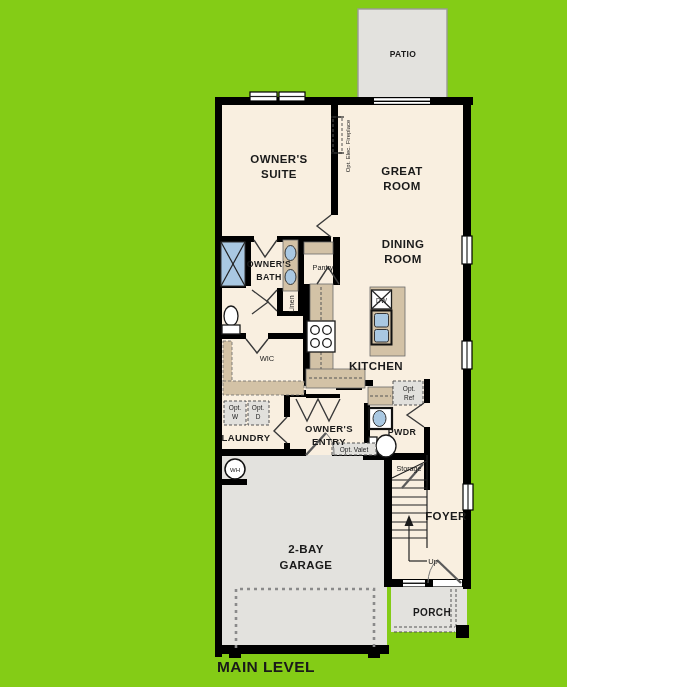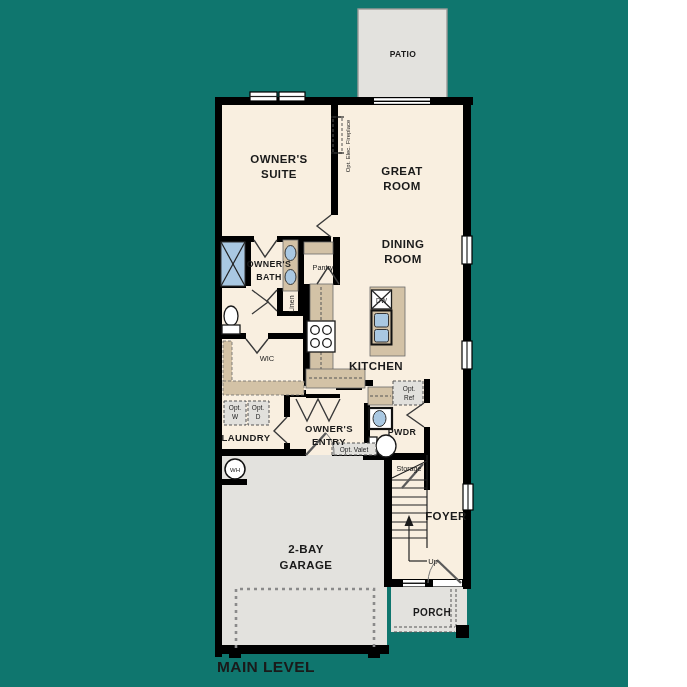--- a/index.html
+++ b/index.html
@@ -1,16 +1,16 @@
 <!DOCTYPE html>
 <html><head>
 <meta charset="utf-8">
 <style>
   html,body{margin:0;padding:0;background:#ffffff;}
-  .stage{position:relative;width:628px;height:687px;background:#0f766e;overflow:hidden;}
+  .stage{position:relative;width:567px;height:687px;background:#84cc16;overflow:hidden;}
   svg{display:block;}
   .floor{fill:#f9efe0;}
   .hard{fill:#e3e2de;}
   .wall{fill:#000000;}
   .cab{fill:#d3c2a6;stroke:#6b6b6b;stroke-width:.8;}
   .blue{fill:#a9c8e2;stroke:#333;stroke-width:1;}
   .fix{fill:#ffffff;stroke:#1a1a1a;stroke-width:1.3;}
   .win{fill:#ffffff;stroke:#000;stroke-width:1.2;}
   .optbox{fill:#e1e0dc;stroke:#555;stroke-width:1;stroke-dasharray:3,2;}
   .dash{stroke:#555;stroke-width:1;stroke-dasharray:3,2;fill:none;}

